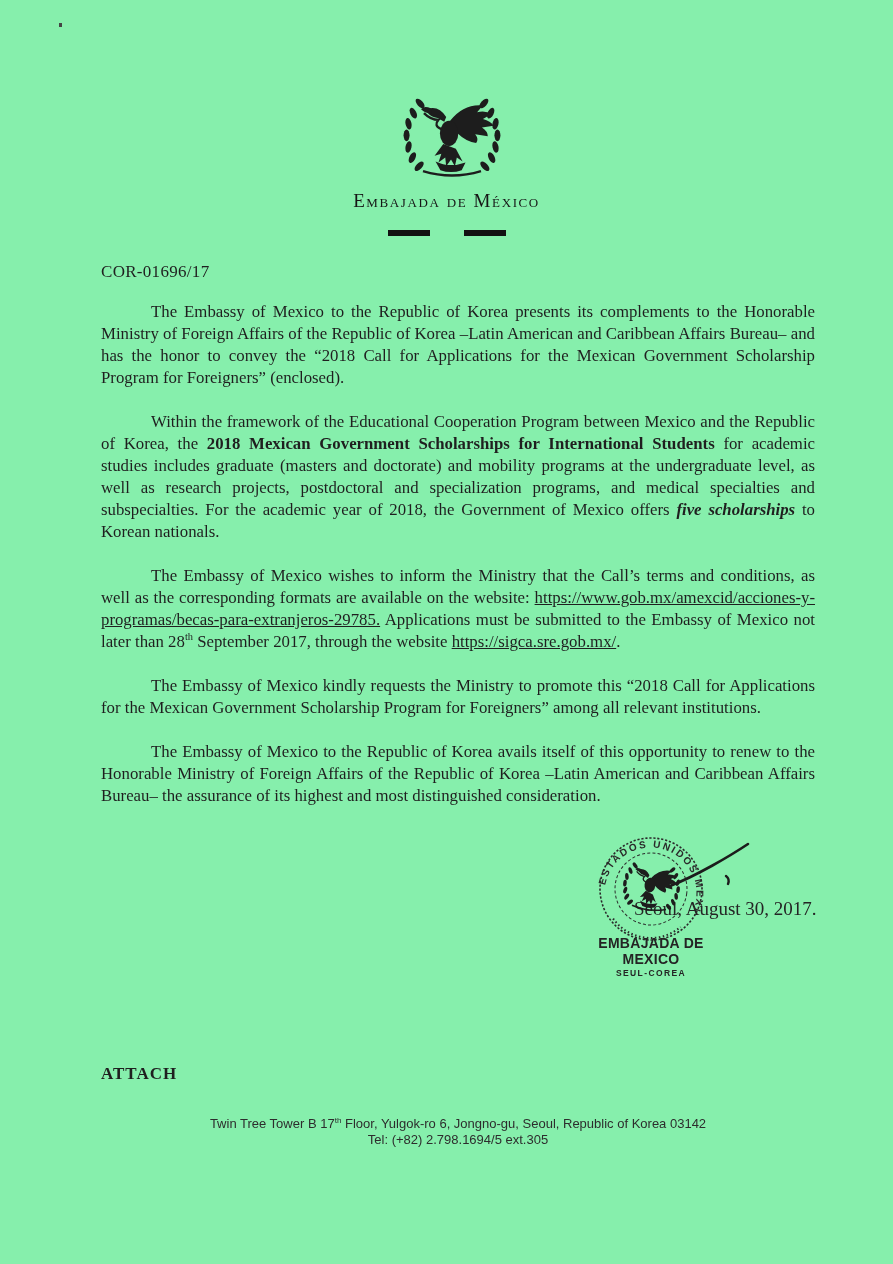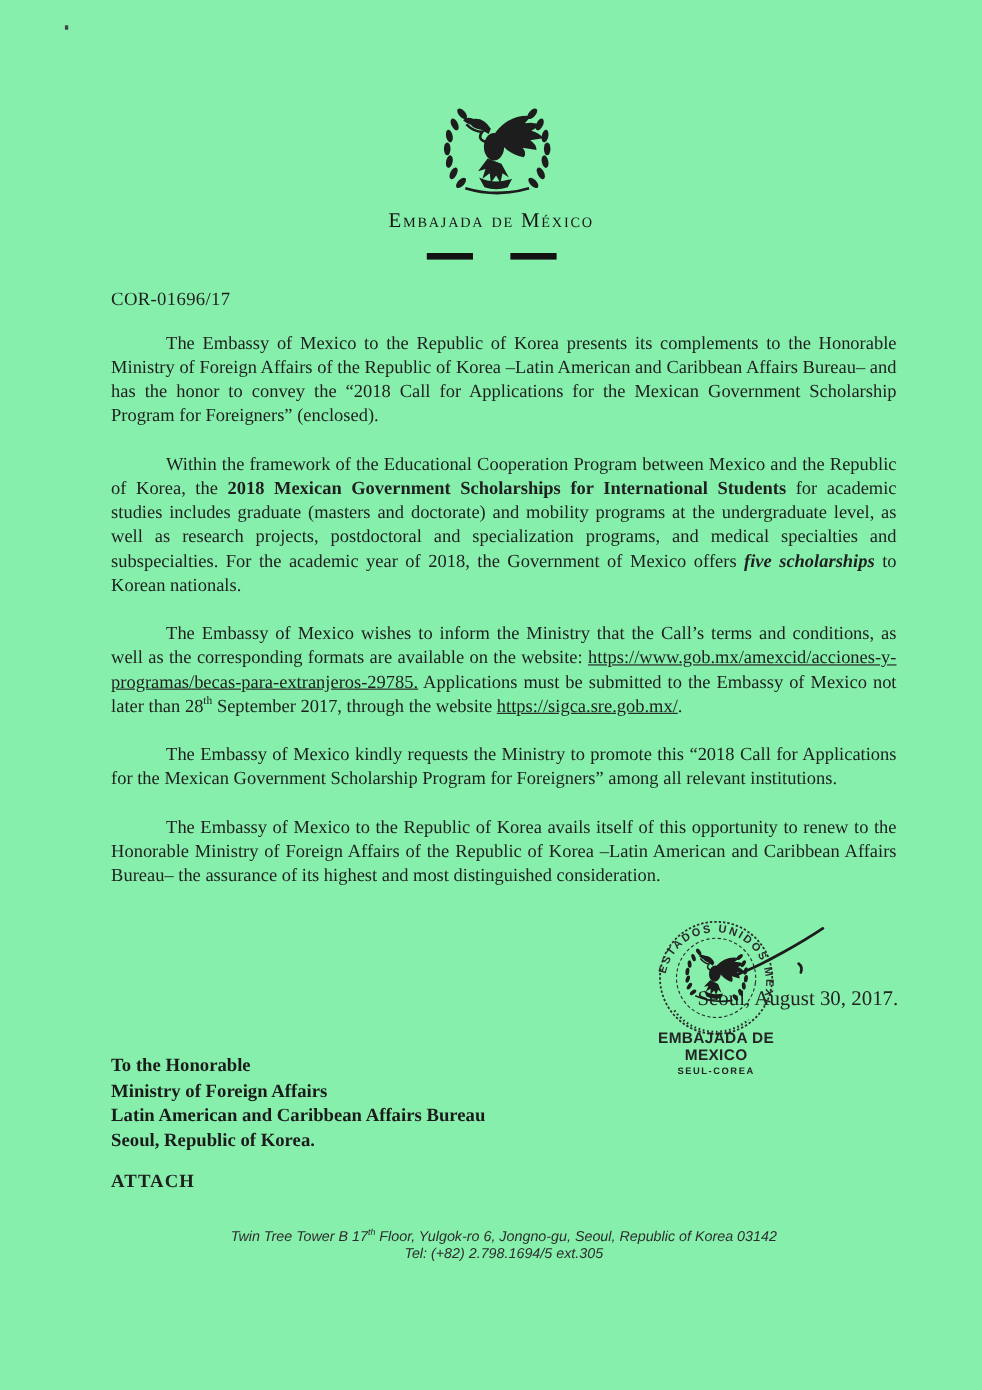--- a/index.html
+++ b/index.html
@@ -35,21 +35,21 @@
   .stamp-caption{
     position:absolute;left:575px;top:935px;width:152px;text-align:center;z-index:2;
     font-family:"Liberation Sans", sans-serif;font-weight:bold;color:#242424;
   }
   .stamp-caption .l1{font-size:14px;letter-spacing:0.3px;}
   .stamp-caption .l2{font-size:8.5px;letter-spacing:1.4px;margin-top:1px;}
   .addressee{position:absolute;left:101px;top:958px;font-size:17px;font-weight:bold;line-height:22.5px;color:#1b1b1b;}
   .attach{position:absolute;left:101px;top:1064px;font-size:17px;letter-spacing:1px;font-weight:bold;}
   .footer{
     position:absolute;left:101px;top:1116px;width:714px;text-align:center;
-    font-family:"Liberation Sans", sans-serif;font-size:13px;line-height:15.5px;color:#2d2d2d;font-style:italic;
+    font-family:"Liberation Sans", sans-serif;font-size:13px;line-height:15.5px;color:#2d2d2d;
   }
 </style>
 </head>
 <body>
 
 <div class="page">
 
   <span class="speck"></span>
 
   <div class="crest">
@@ -129,26 +129,20 @@
   <svg class="pen-mark" viewBox="0 0 116 60" aria-hidden="true">
     <path d="M100,8 C82,20 48,40 22,50" fill="none" stroke="#1c1c1c" stroke-width="2.6" stroke-linecap="round"></path>
     <path d="M78,40 q4,3 2,8" fill="none" stroke="#1c1c1c" stroke-width="2.4" stroke-linecap="round"></path>
   </svg>
 
   <div class="stamp-caption">
     <div class="l1">EMBAJADA DE MEXICO</div>
     <div class="l2">SEUL-COREA</div>
   </div>
 
-  <div class="addressee">
-      <div>To the Honorable</div>
-      <div>Ministry of Foreign Affairs</div>
-      <div>Latin American and Caribbean Affairs Bureau</div>
-      <div>Seoul, Republic of Korea.</div>
-    </div>
 
   <div class="attach">ATTACH</div>
 
   <div class="footer">
     <div class="footer-line"><span>Twin Tree Tower B 17</span><sup>th</sup><span> Floor, Yulgok-ro 6, Jongno-gu, Seoul, Republic of Korea 03142</span></div>
     <div class="footer-line">Tel: (+82) 2.798.1694/5 ext.305</div>
   </div>
 
 </div>
 

